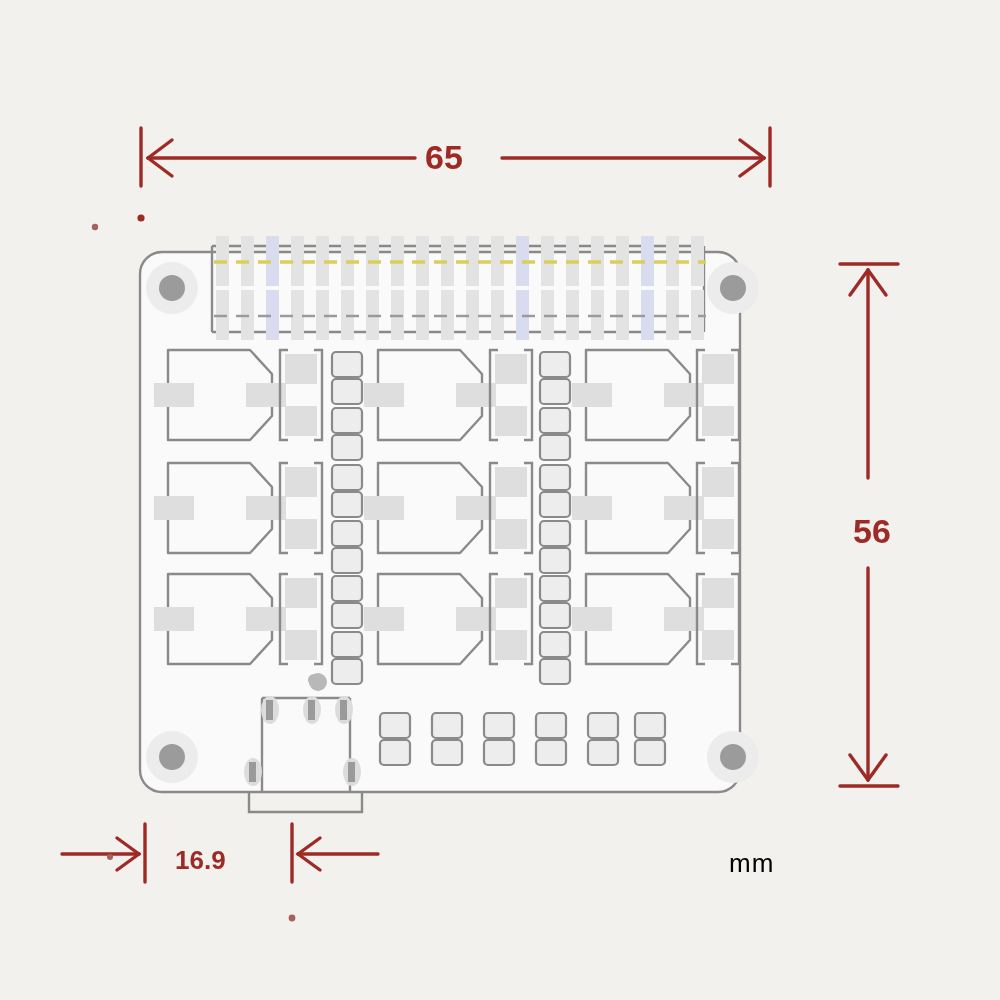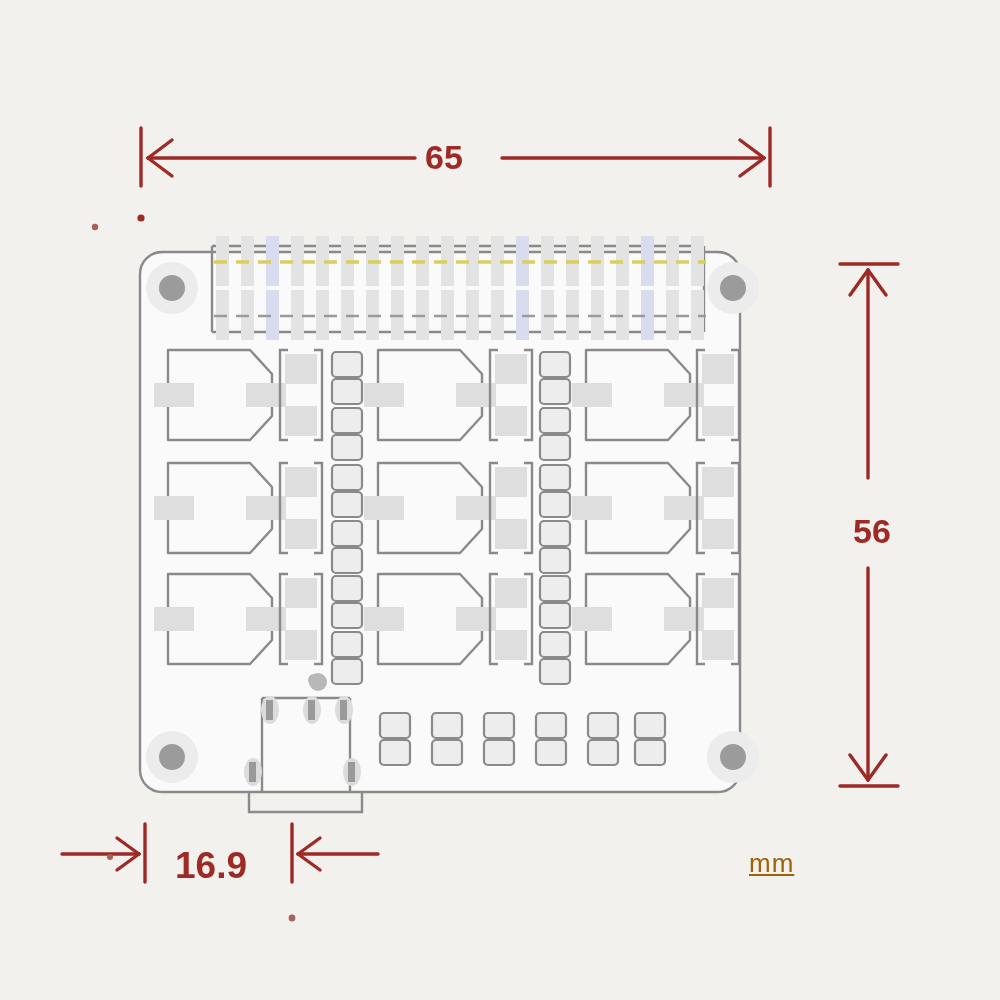--- a/index.html
+++ b/index.html
@@ -14,26 +14,26 @@
   .dim-label{
     position:absolute;
     color:#9e2a25;
     font-weight:bold;
     font-family:"Liberation Sans", sans-serif;
     white-space:nowrap;
     user-select:none;
   }
   #label-width{left:425px;top:138px;font-size:34px;}
   #label-height{left:853px;top:512px;font-size:34px;}
-  #label-offset{left:175px;top:845px;font-size:37px;}
+  #label-offset{left:175px;top:845px;font-size:26px;}
   #label-unit{
-    position:absolute;left:749px;top:848px;
-    font-size:26px;color:#a16207;font-weight:normal;
+    position:absolute;left:729px;top:848px;
+    font-size:26px;color:#000000;font-weight:normal;
     font-family:"Liberation Sans", sans-serif;
-    letter-spacing:1px;user-select:none;text-decoration:underline;
+    letter-spacing:1px;user-select:none;
   }
 </style>
 </head>
 <body>
 
 <div id="stage">
 
   <svg width="1000" height="1000" viewBox="0 0 1000 1000">
     <defs>
       <g id="relay-body">

